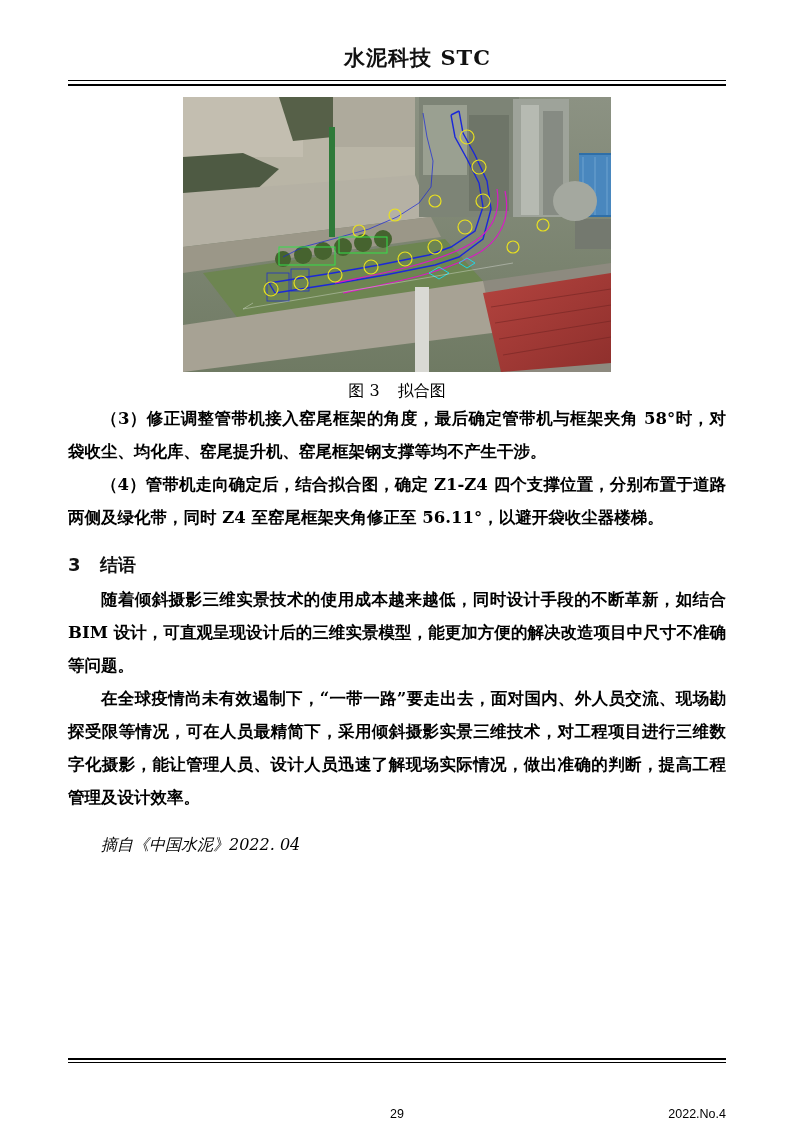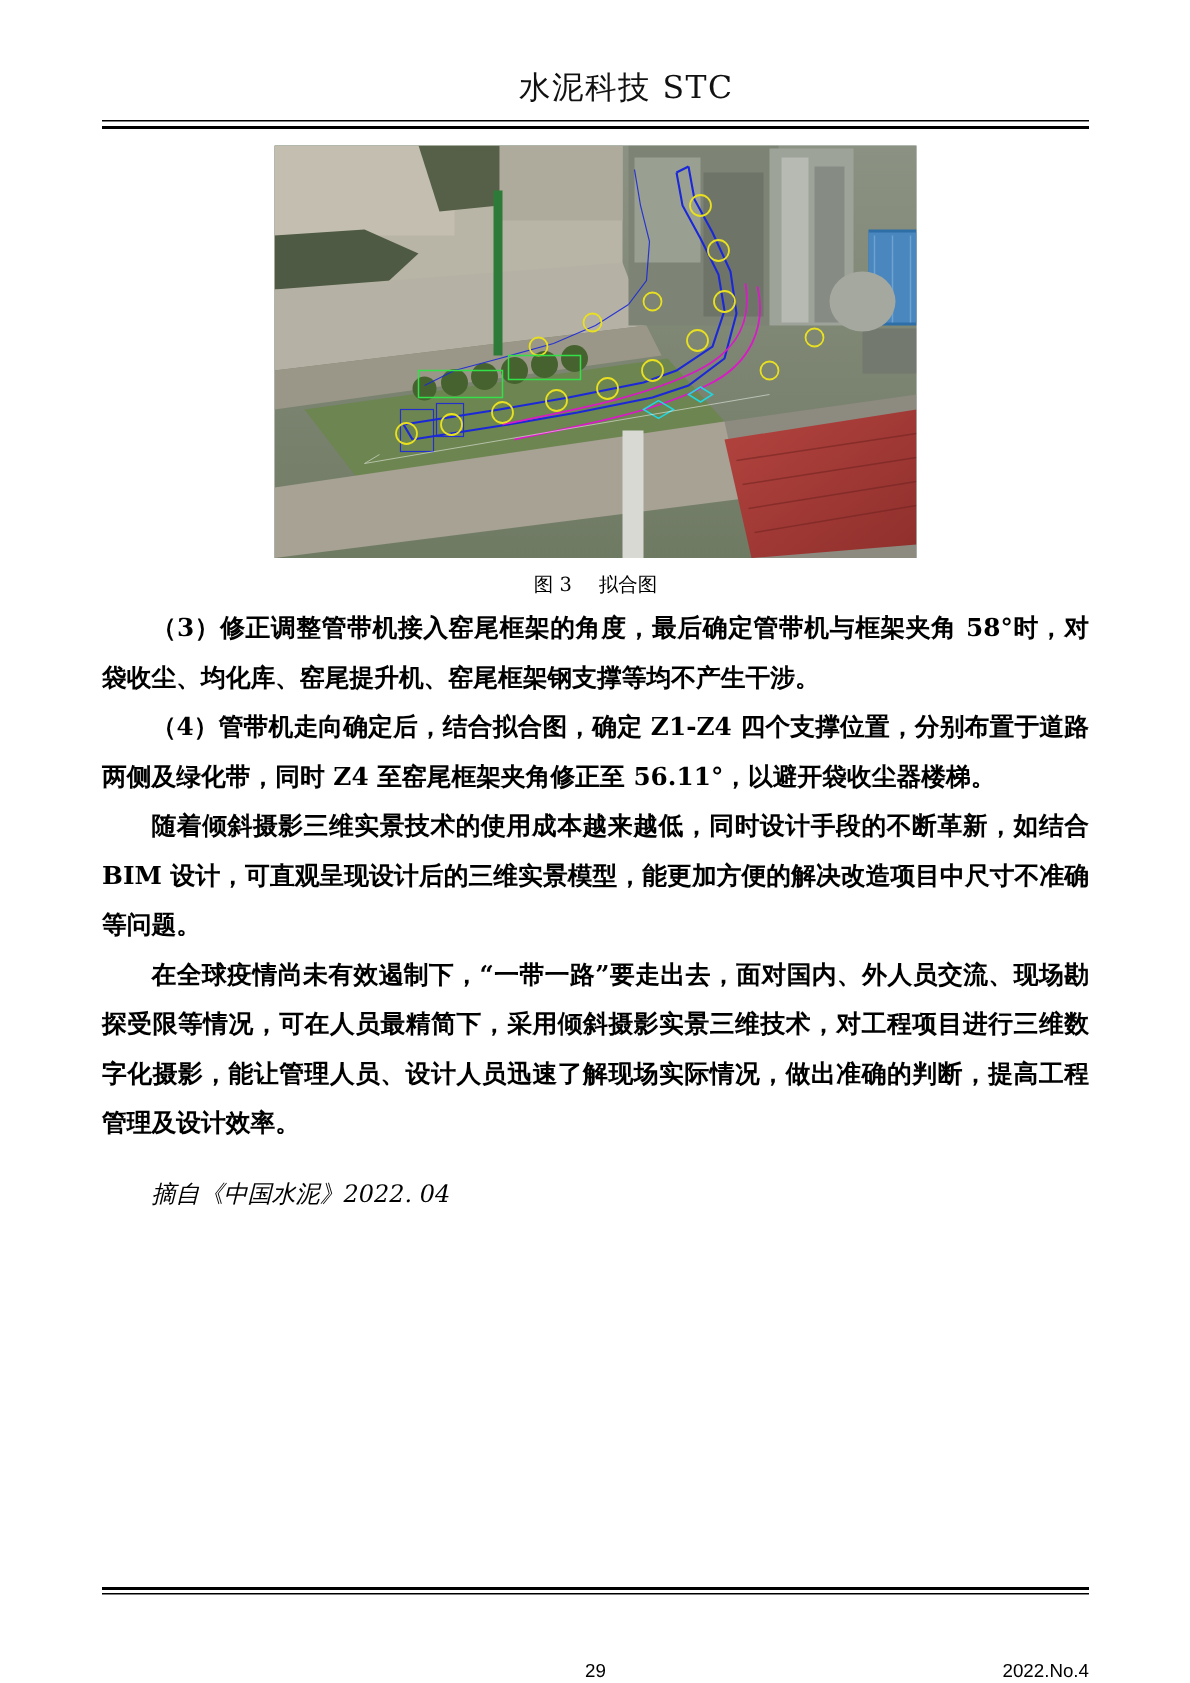--- a/index.html
+++ b/index.html
@@ -26,21 +26,21 @@
   .header {
     position: absolute;
     left: 68px;
     top: 44px;
     width: 658px;
     text-align: center;
   }
   .header-title {
     font-family: "DejaVu Serif", serif;
     font-size: 21px;
-    font-weight: normal;
+    font-weight: bold;
     letter-spacing: 1px;
     color: #111;
     margin-left: 41px;
   }
   .rule {
     position: absolute;
     left: 68px;
     width: 658px;
     border-top: 1px solid #000;
   }
@@ -65,21 +65,21 @@
     width: 428px;
     height: 275px;
     display: block;
   }
   .figure-caption {
     position: absolute;
     left: 68px;
     top: 381px;
     width: 658px;
     text-align: center;
-    font-size: 13px;
+    font-size: 16px;
     font-family: "DejaVu Serif", serif;
   }
   .figure-caption .cap-gap { display: inline-block; width: 18px; }
 
   
   .body-text {
     position: absolute;
     left: 68px;
     top: 402px;
     width: 658px;
@@ -271,20 +271,23 @@
   </div>
 
   <div class="figure-caption">
     <span>图 3</span><span class="cap-gap"></span><span>拟合图</span>
   </div>
 
   <div class="body-text">
     <p class="para">（3）修正调整管带机接入窑尾框架的角度，最后确定管带机与框架夹角 58°时，对袋收尘、均化库、窑尾提升机、窑尾框架钢支撑等均不产生干涉。</p>
     <p class="para">（4）管带机走向确定后，结合拟合图，确定 Z1-Z4 四个支撑位置，分别布置于道路两侧及绿化带，同时 Z4 至窑尾框架夹角修正至 56.11°，以避开袋收尘器楼梯。</p>
 
+    <div class="sec-head">
+      <span class="sec-num">3</span><span>结语</span>
+    </div>
 
     <p class="para">随着倾斜摄影三维实景技术的使用成本越来越低，同时设计手段的不断革新，如结合 BIM 设计，可直观呈现设计后的三维实景模型，能更加方便的解决改造项目中尺寸不准确等问题。</p>
     <p class="para">在全球疫情尚未有效遏制下，“一带一路”要走出去，面对国内、外人员交流、现场勘探受限等情况，可在人员最精简下，采用倾斜摄影实景三维技术，对工程项目进行三维数字化摄影，能让管理人员、设计人员迅速了解现场实际情况，做出准确的判断，提高工程管理及设计效率。</p>
 
     <p class="source-line">摘自《中国水泥》2022. 04</p>
   </div>
 
   <div class="rule rule-bottom-1"></div>
   <div class="rule rule-bottom-2"></div>
   <div class="footer">

